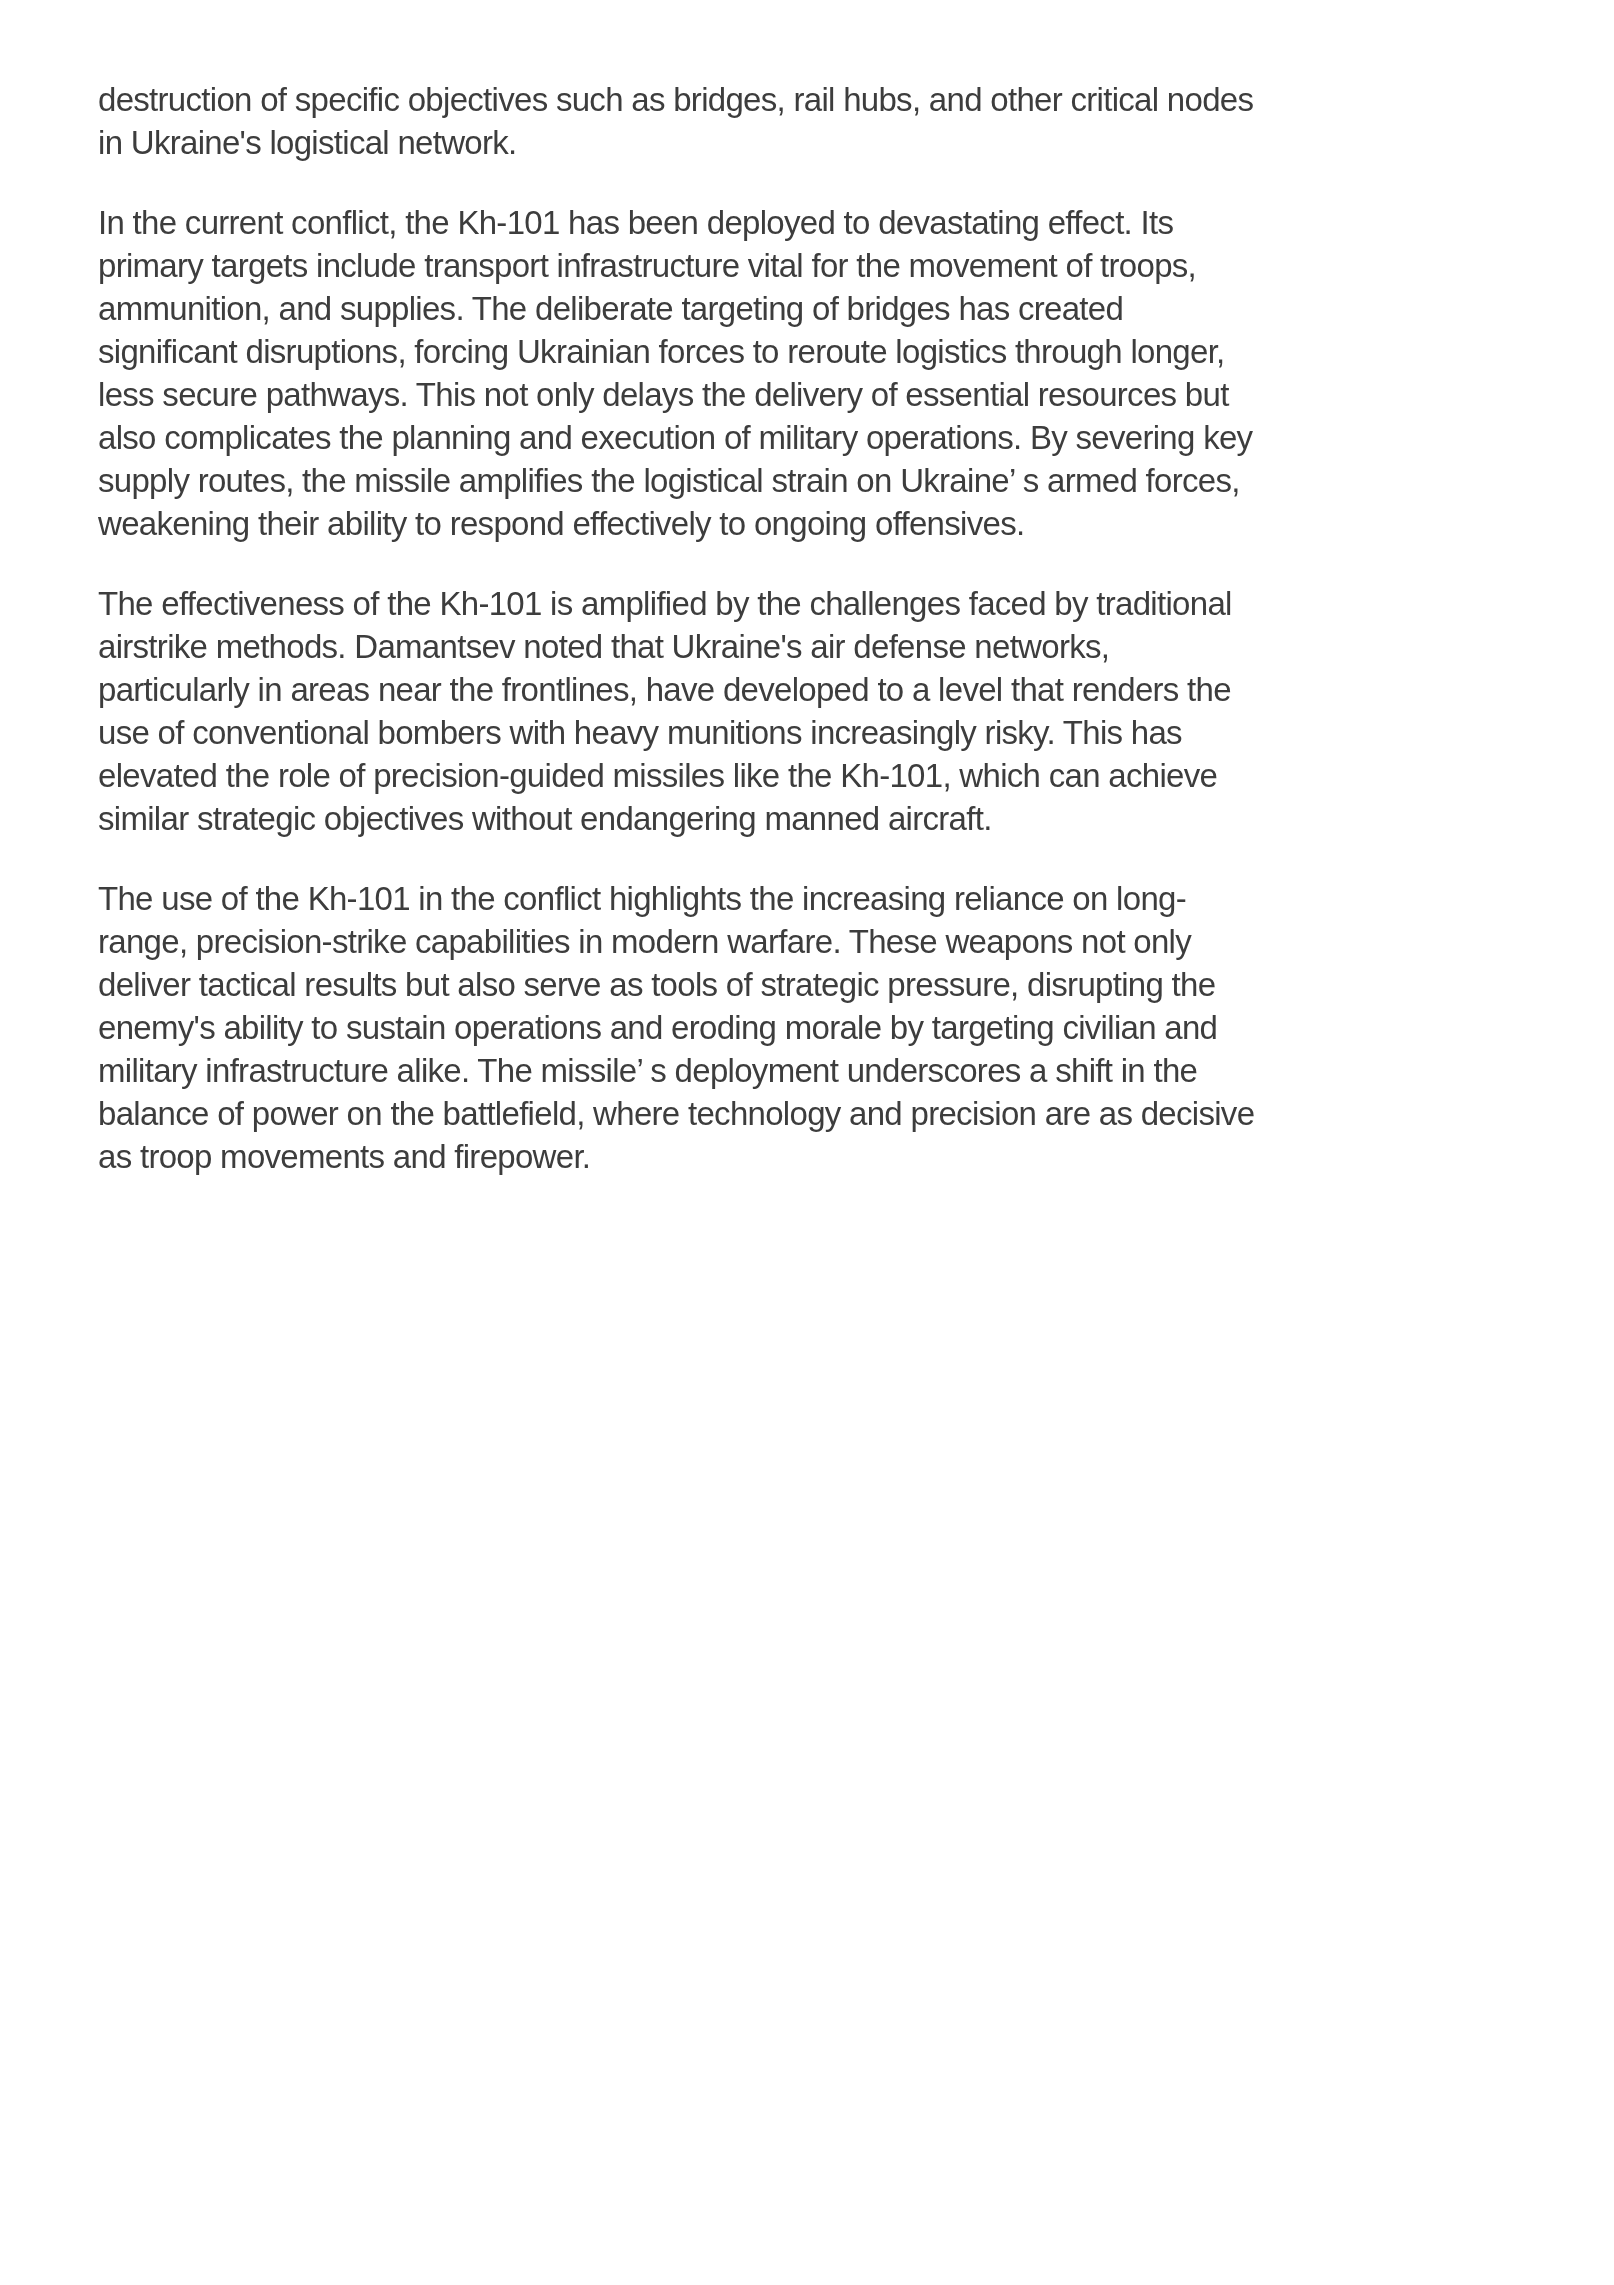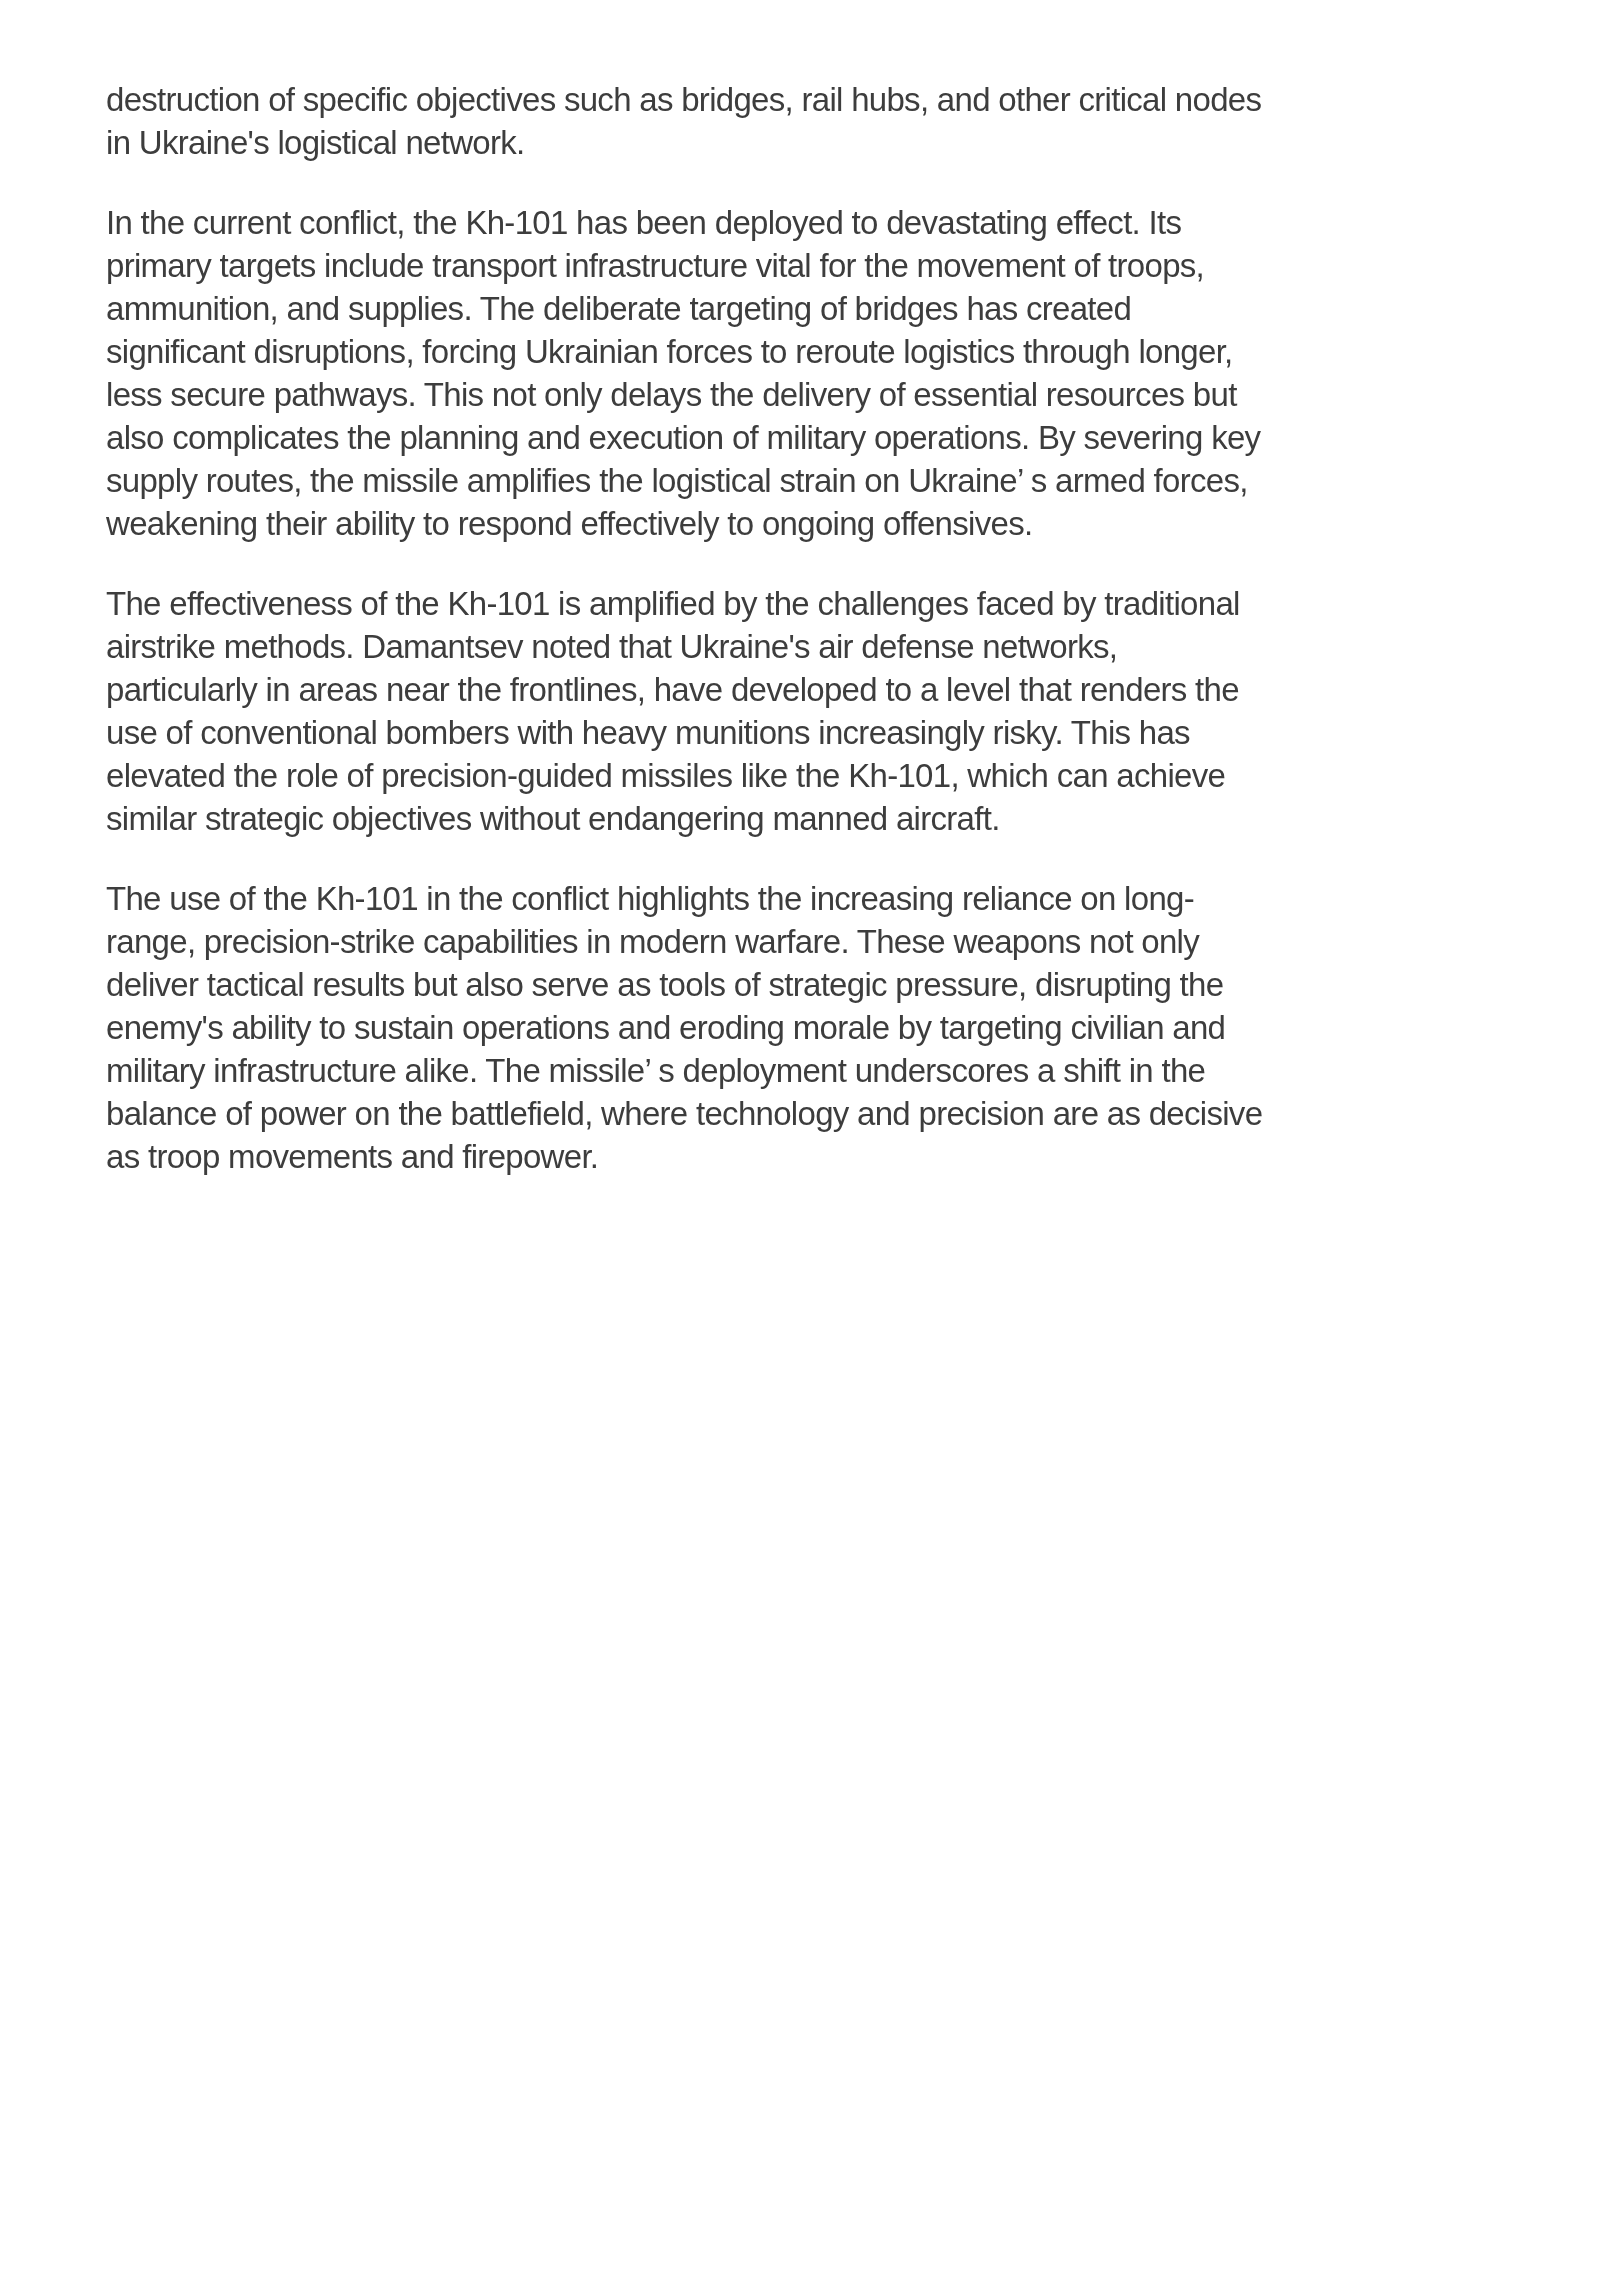--- a/index.html
+++ b/index.html
@@ -16,21 +16,20 @@
     box-sizing: border-box;
     padding: 78px 145px 0 98px;
   }
   .doc-text {
     font-family: "Liberation Sans", "DejaVu Sans", sans-serif;
     font-size: 33px;
     line-height: 43px;
     letter-spacing: -0.7px;
     color: #3d3d3d;
     max-width: 1465px;
-    margin-left: 8px;
   }
   .doc-text p {
     margin: 0 0 37px 0;
     white-space: pre-line; 
   }
 </style>
 </head>
 <body>
 
 <div class="page">

